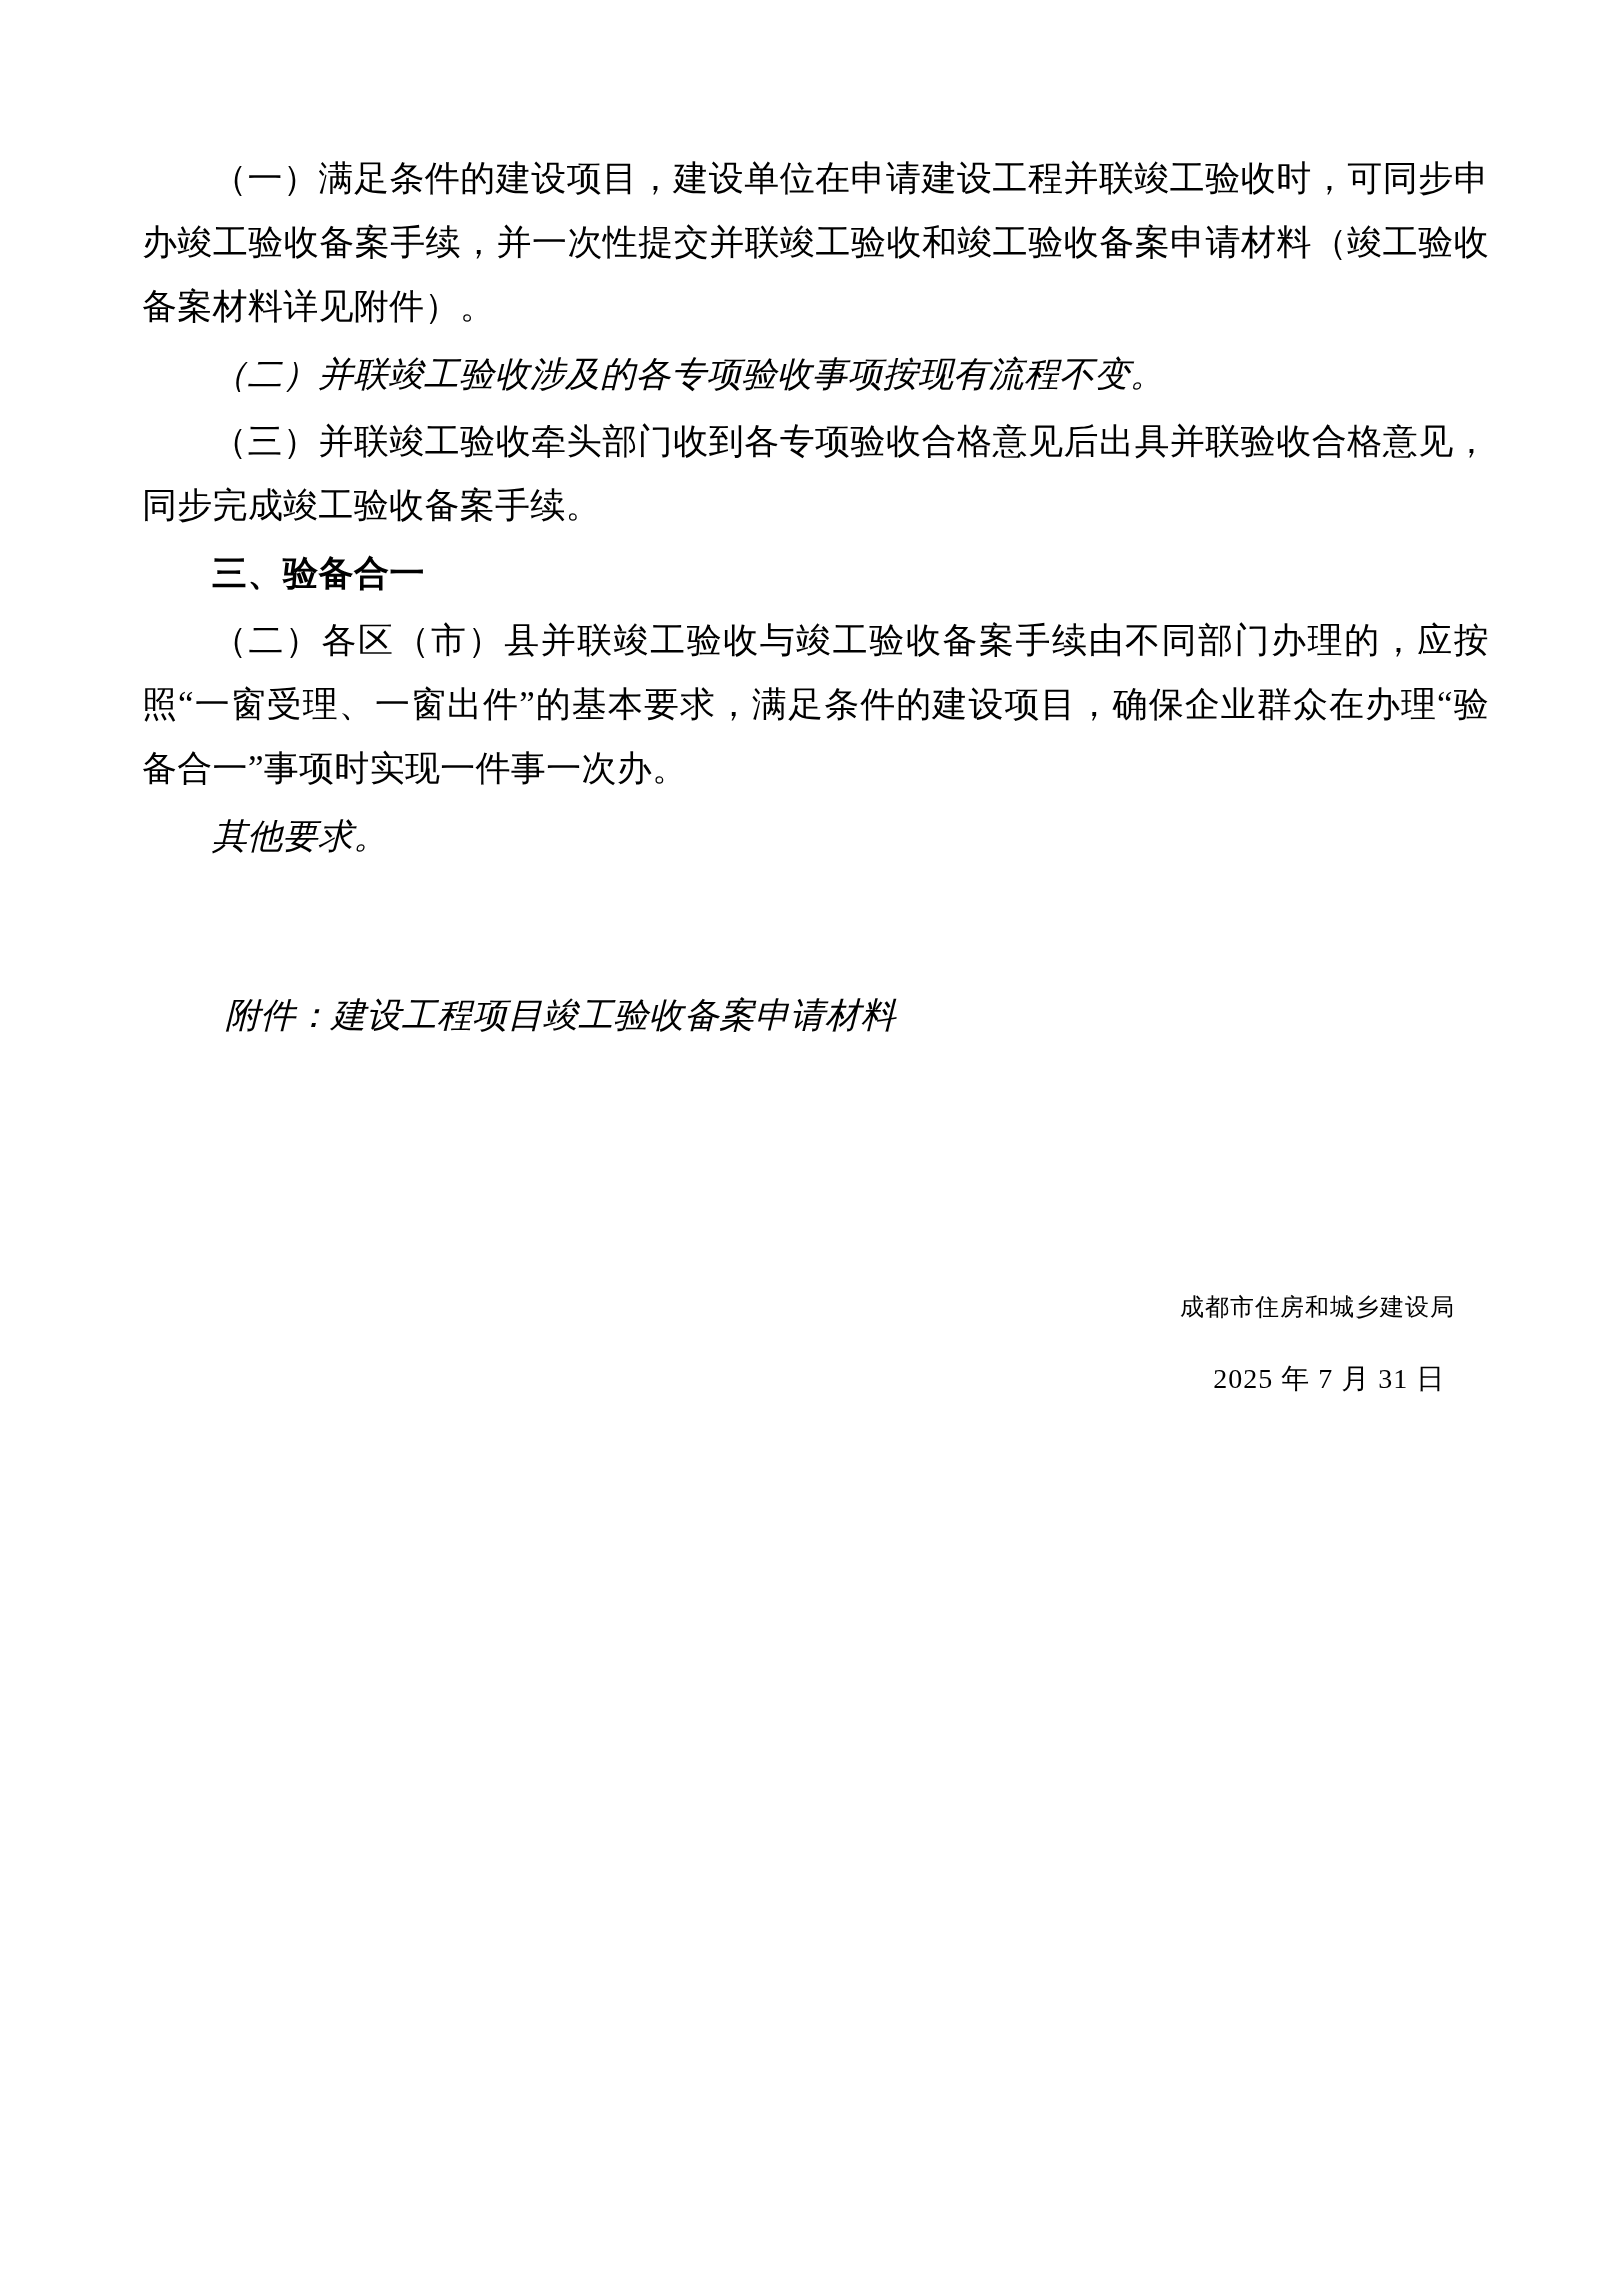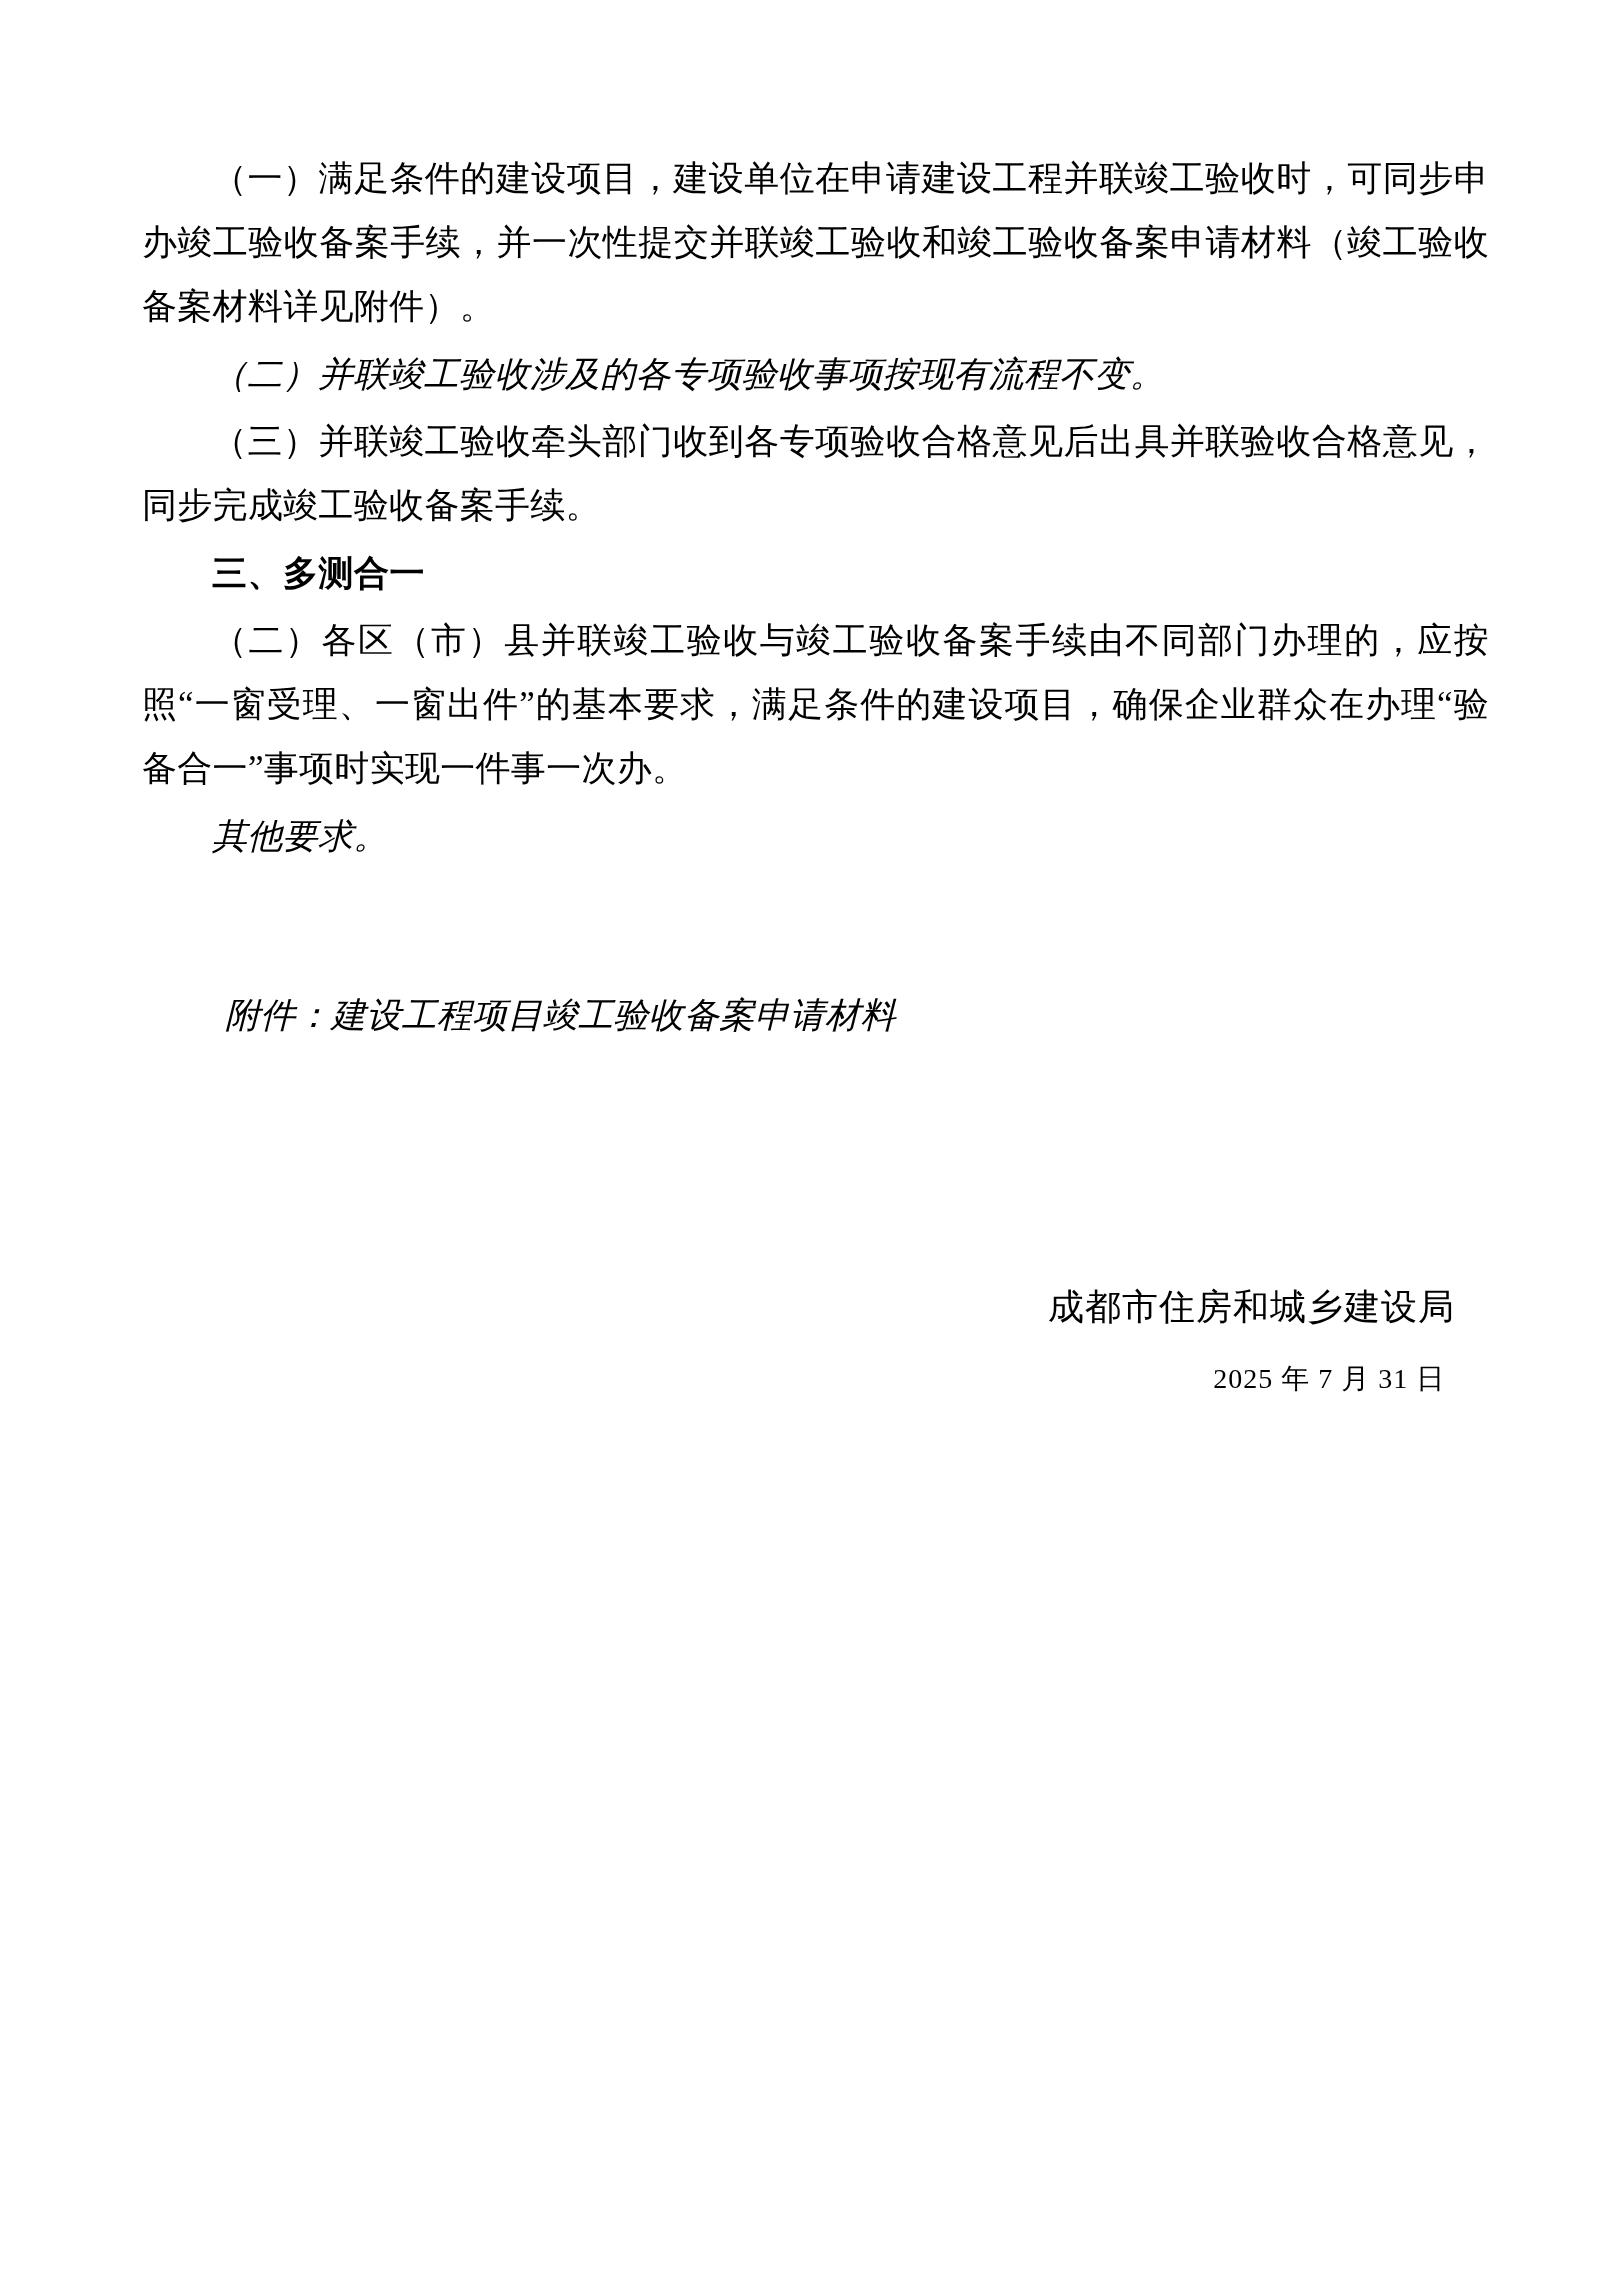--- a/index.html
+++ b/index.html
@@ -66,21 +66,21 @@
     text-align: left;
     letter-spacing: 0.3px;
     font-style: italic;
   }
   .signature-block {
     margin-top: 221px;
     text-align: right;
     padding-right: 34px;
   }
   .sign-org {
-    font-size: 36px;
+    font-size: 24px;
     line-height: 71px;
     letter-spacing: 1px;
   }
   .sign-date {
     font-size: 28px;
     line-height: 71px;
     letter-spacing: 1px;
     padding-right: 9.8px;
   }
 </style>
@@ -89,21 +89,21 @@
 
 <div class="page">
   <div class="content">
 
     <p class="para">（一）满足条件的建设项目，建设单位在申请建设工程并联竣工验收时，可同步申办竣工验收备案手续，并一次性提交并联竣工验收和竣工验收备案申请材料（竣工验收备案材料详见附件）。</p>
 
     <p class="para-short">（二）并联竣工验收涉及的各专项验收事项按现有流程不变。</p>
 
     <p class="para">（三）并联竣工验收牵头部门收到各专项验收合格意见后出具并联验收合格意见，同步完成竣工验收备案手续。</p>
 
-    <p class="heading">三、多测合一</p>
+    <p class="heading">三、验备合一</p>
 
 
     <p class="para">（二）各区（市）县并联竣工验收与竣工验收备案手续由不同部门办理的，应按照“一窗受理、一窗出件”的基本要求，满足条件的建设项目，确保企业群众在办理“验备合一”事项时实现一件事一次办。</p>
 
     <p class="para-short">其他要求。</p>
 
     <div class="spacer-attach"></div>
 
     <p class="attachment">附件：建设工程项目竣工验收备案申请材料</p>
 

